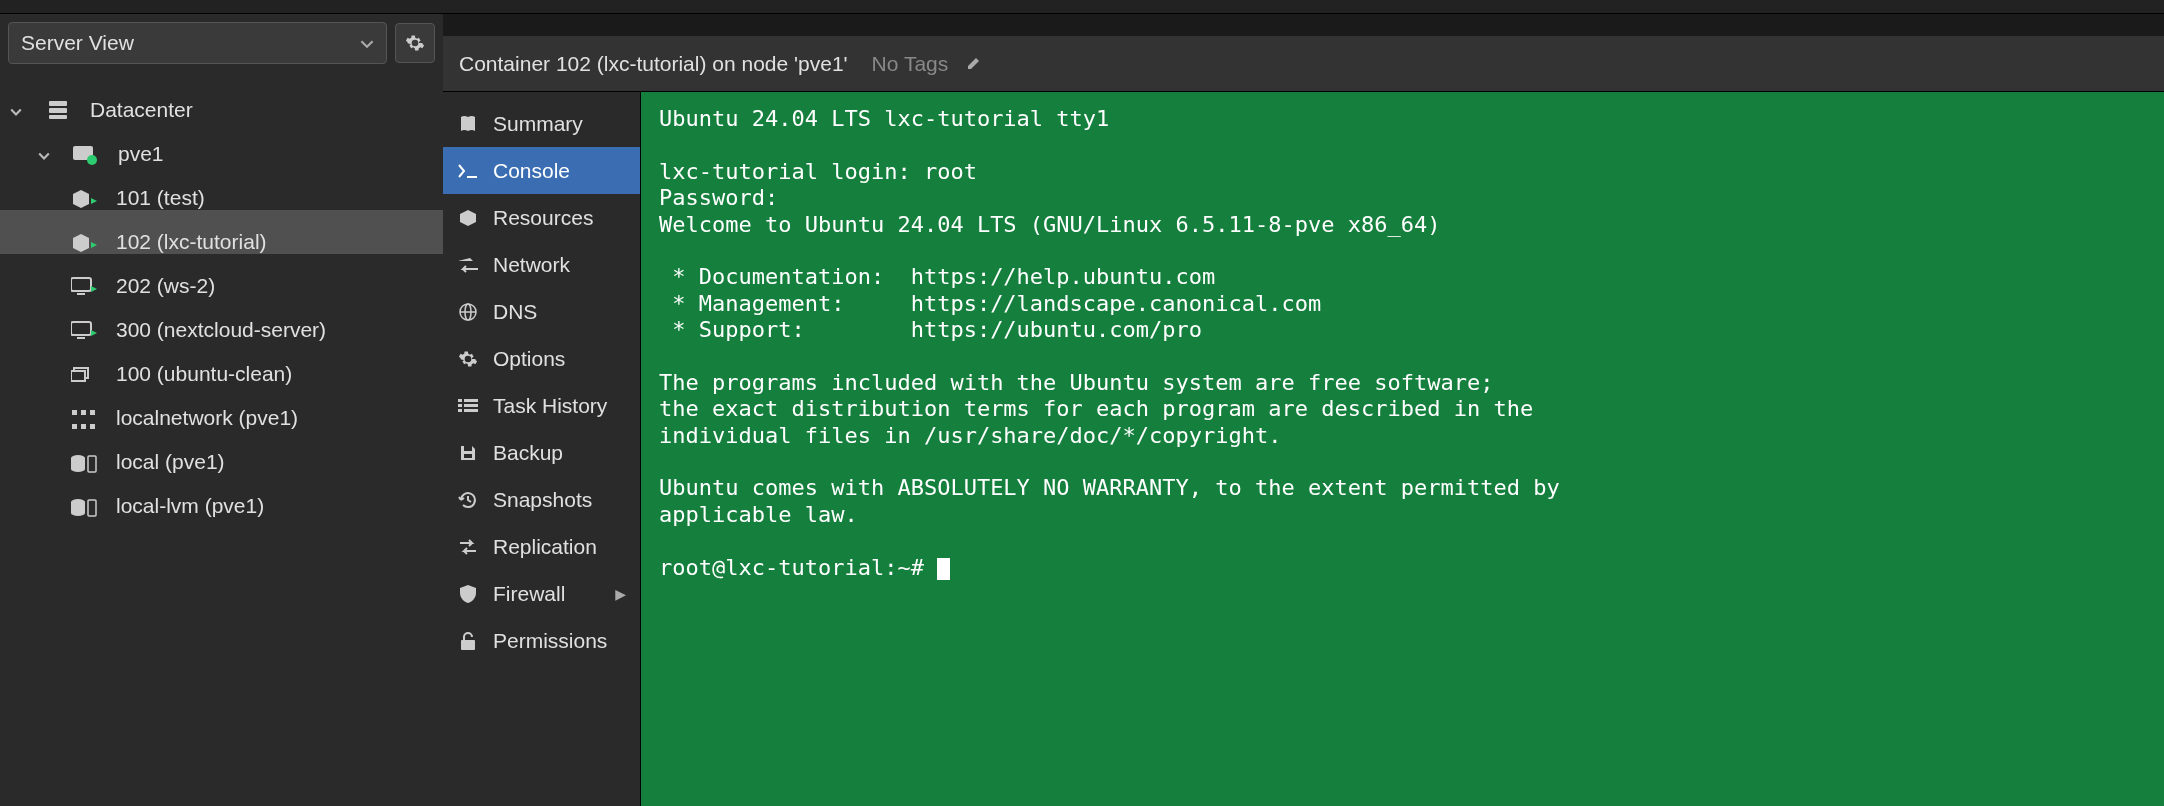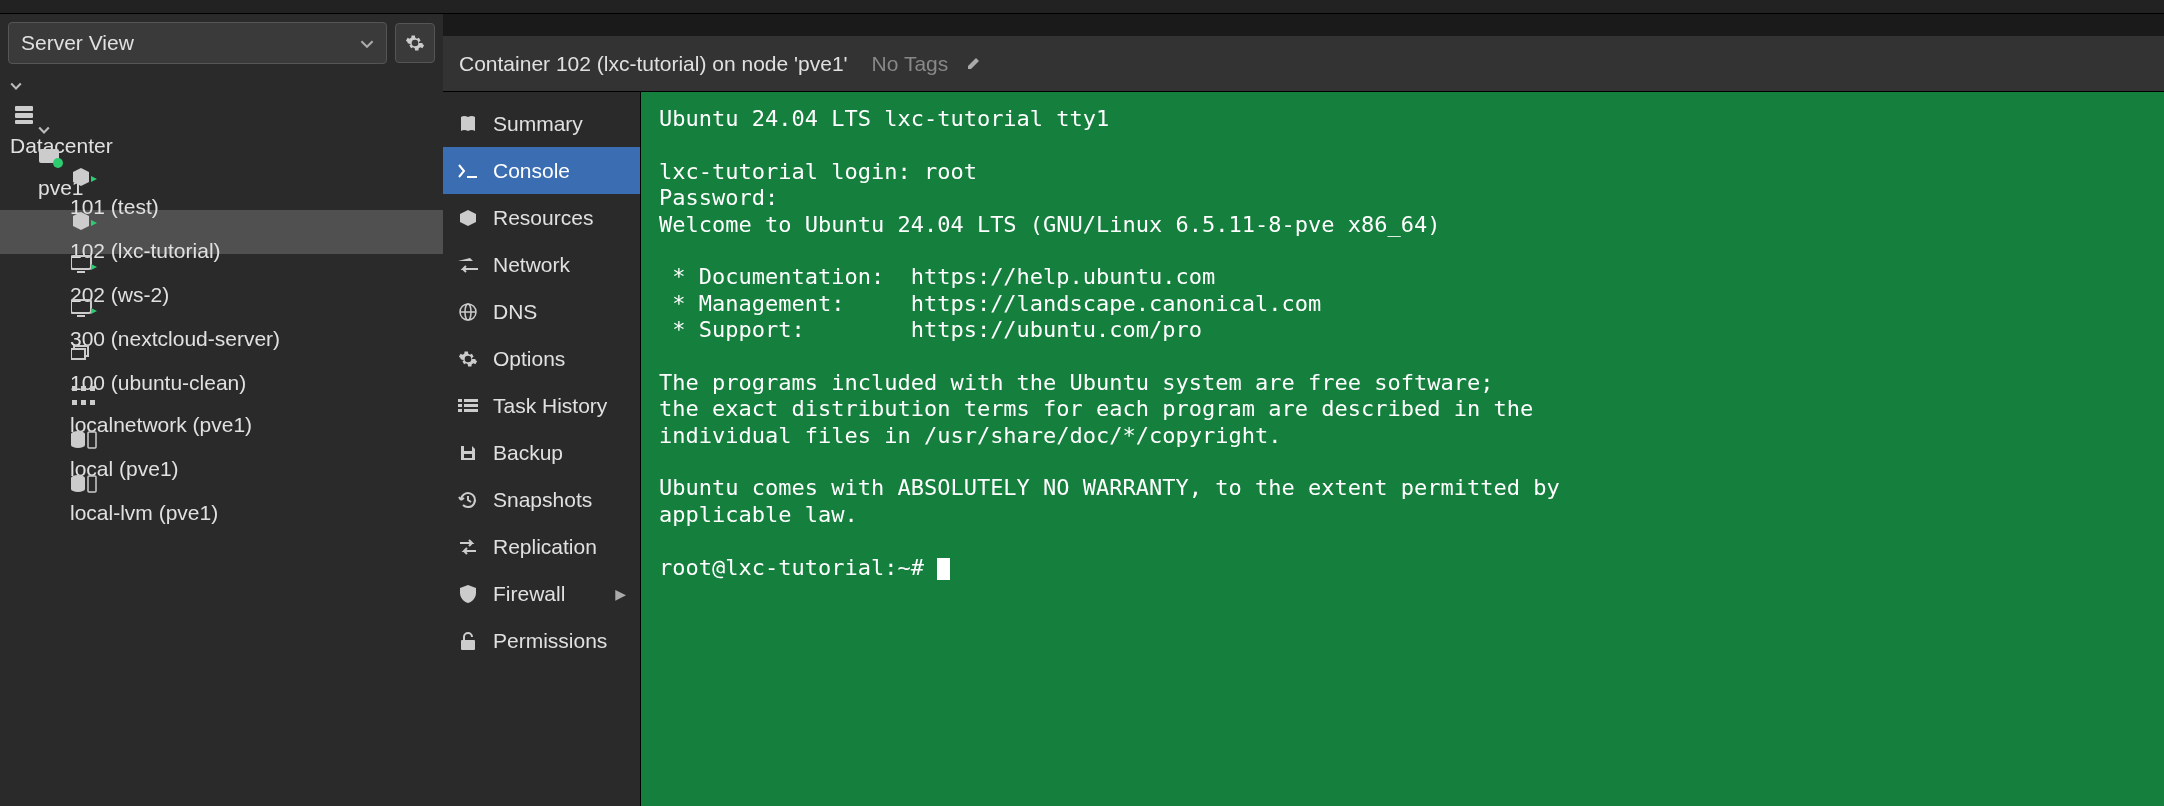--- a/index.html
+++ b/index.html
@@ -53,26 +53,25 @@
   justify-content: center;
   cursor: pointer;
 }
 .tree {
   flex: 1;
   padding-top: 6px;
   font-size: 21px;
 }
 .tree-row {
   display: flex;
-  align-items: flex-start;
+  align-items: flex-end;
   height: 44px;
   padding-left: 10px;
   cursor: pointer;
-  gap: 7px;
-  flex-direction: column;
+  gap: 18px;
 }
 .tree-row.selected { background: #505050; }
 .tree-indent-1 { padding-left: 38px; }
 .tree-indent-2 { padding-left: 70px; }
 .expand-caret { width: 16px; font-size: 16px; color: #bbb; }
 .tree-icon { width: 28px; display: inline-flex; justify-content: center; }
 .icon-svg { vertical-align: middle; }
 
 
 .content {

